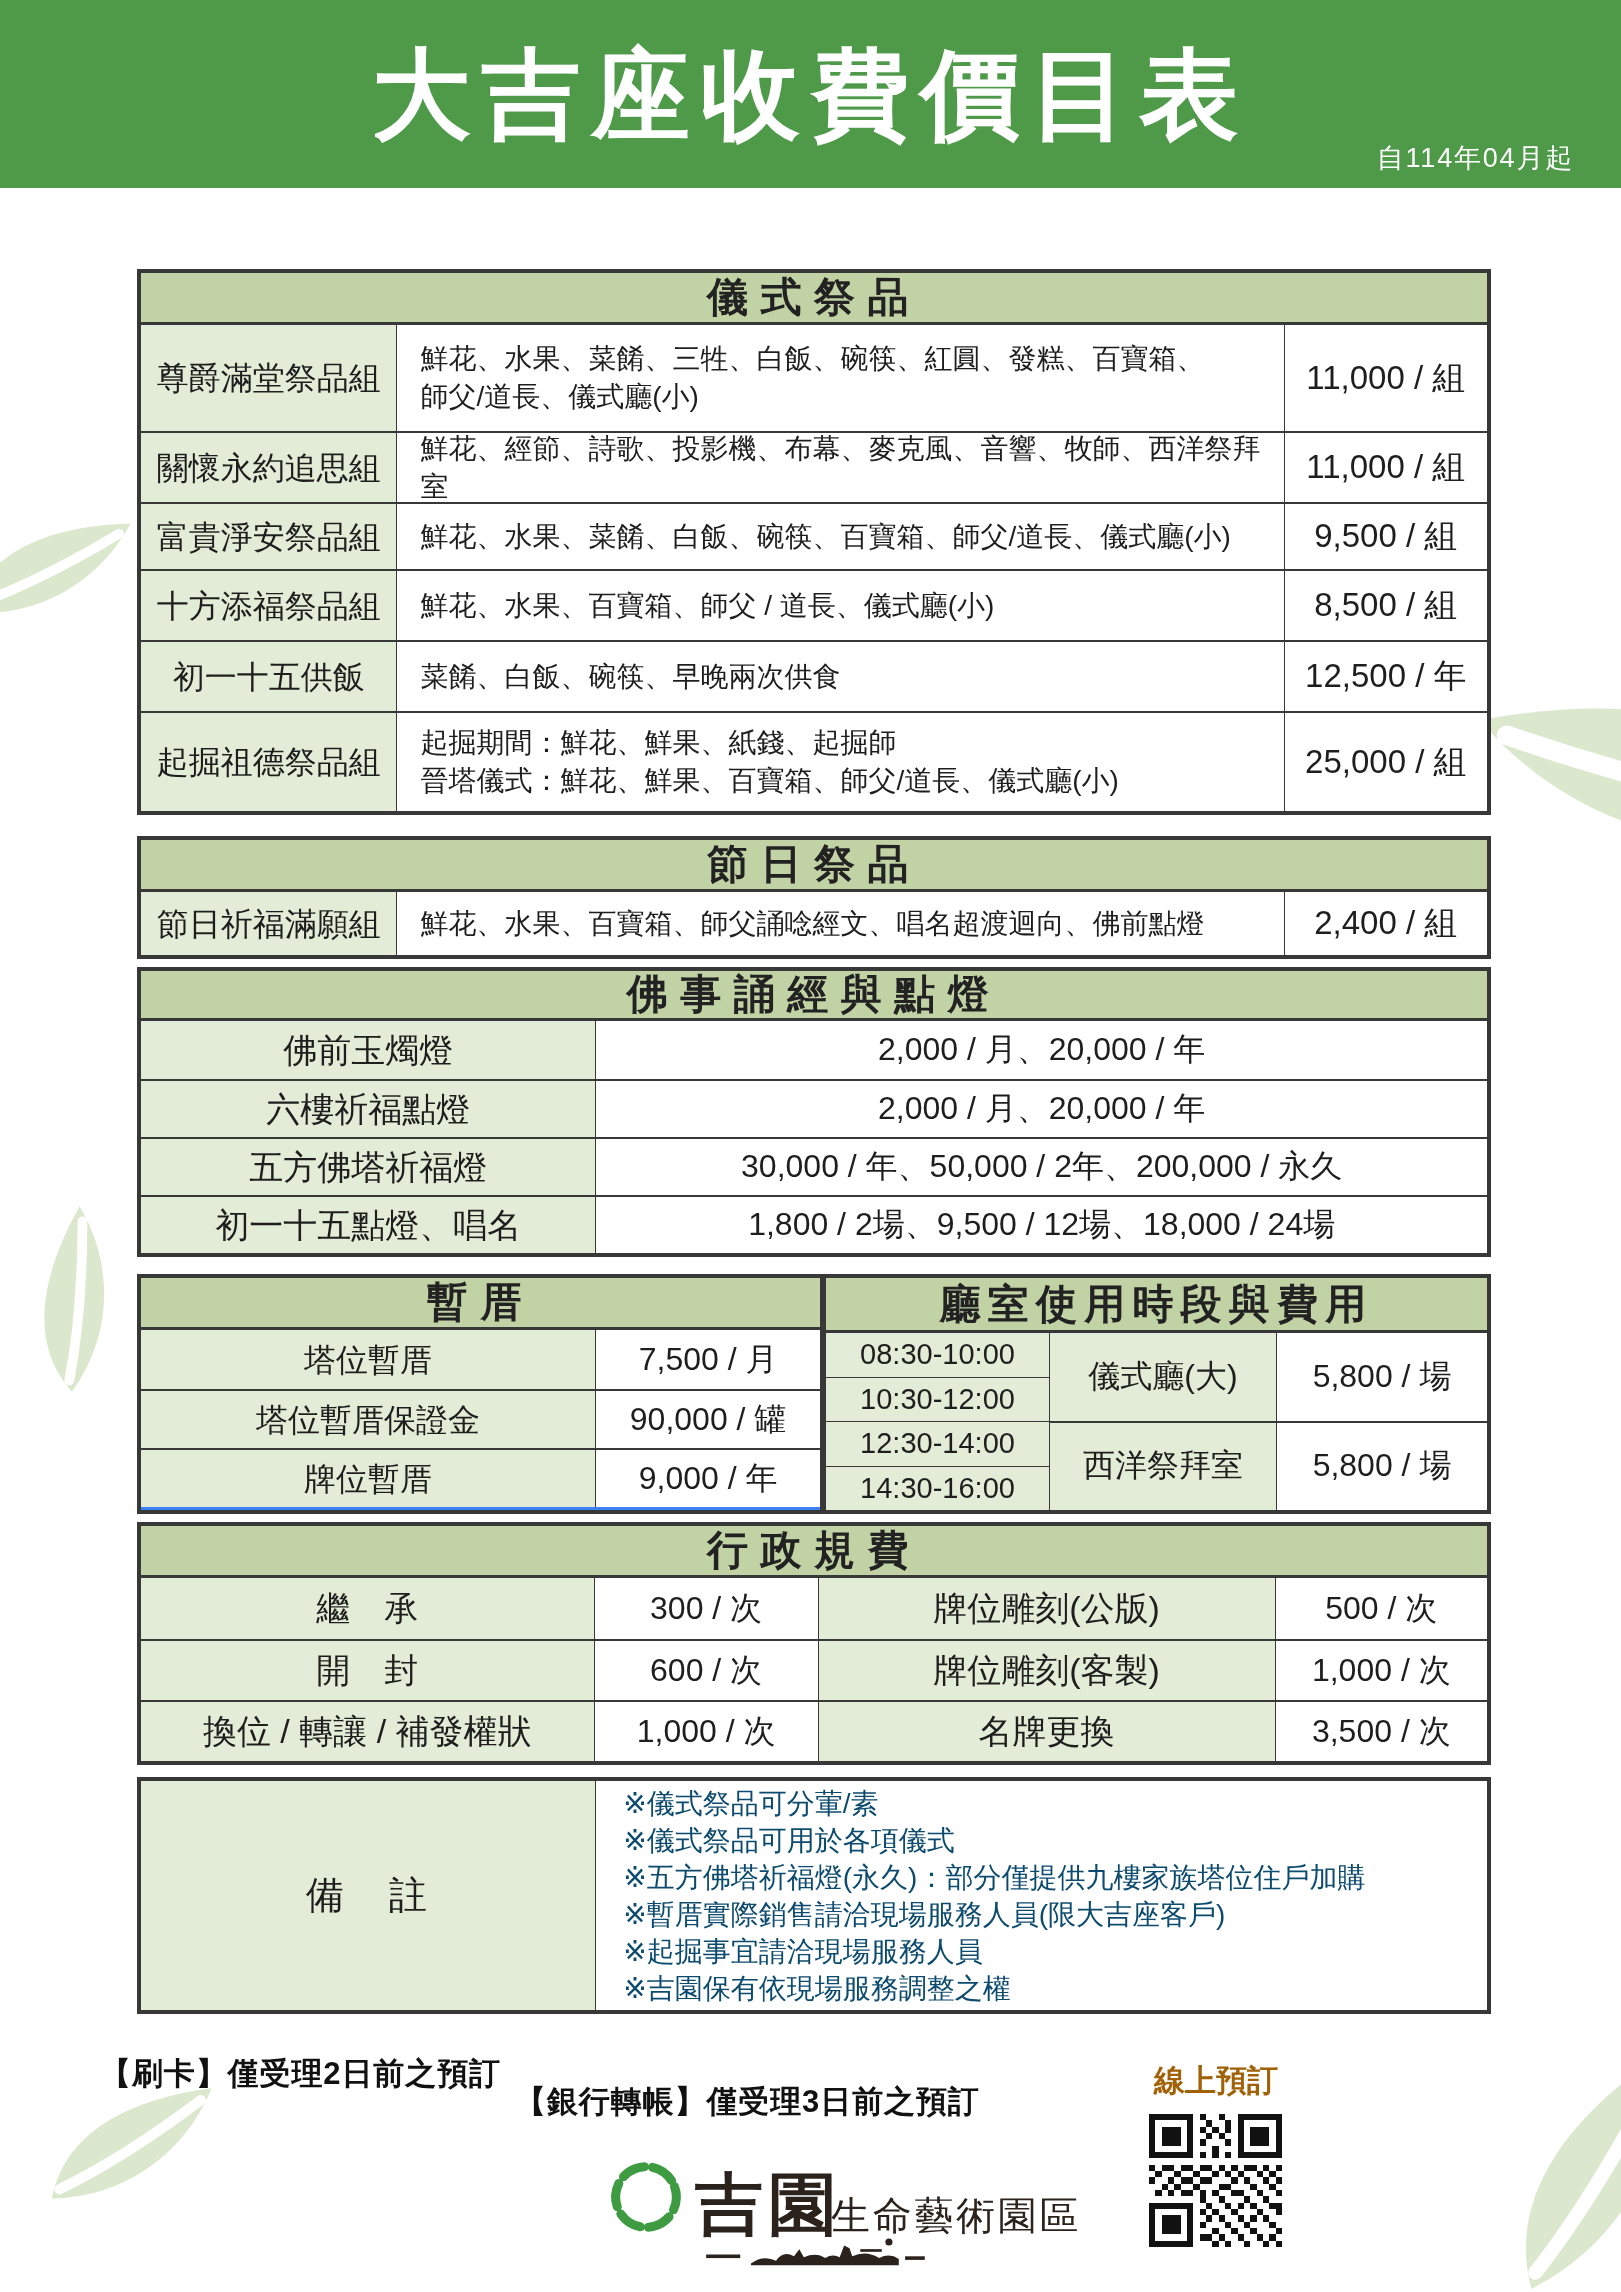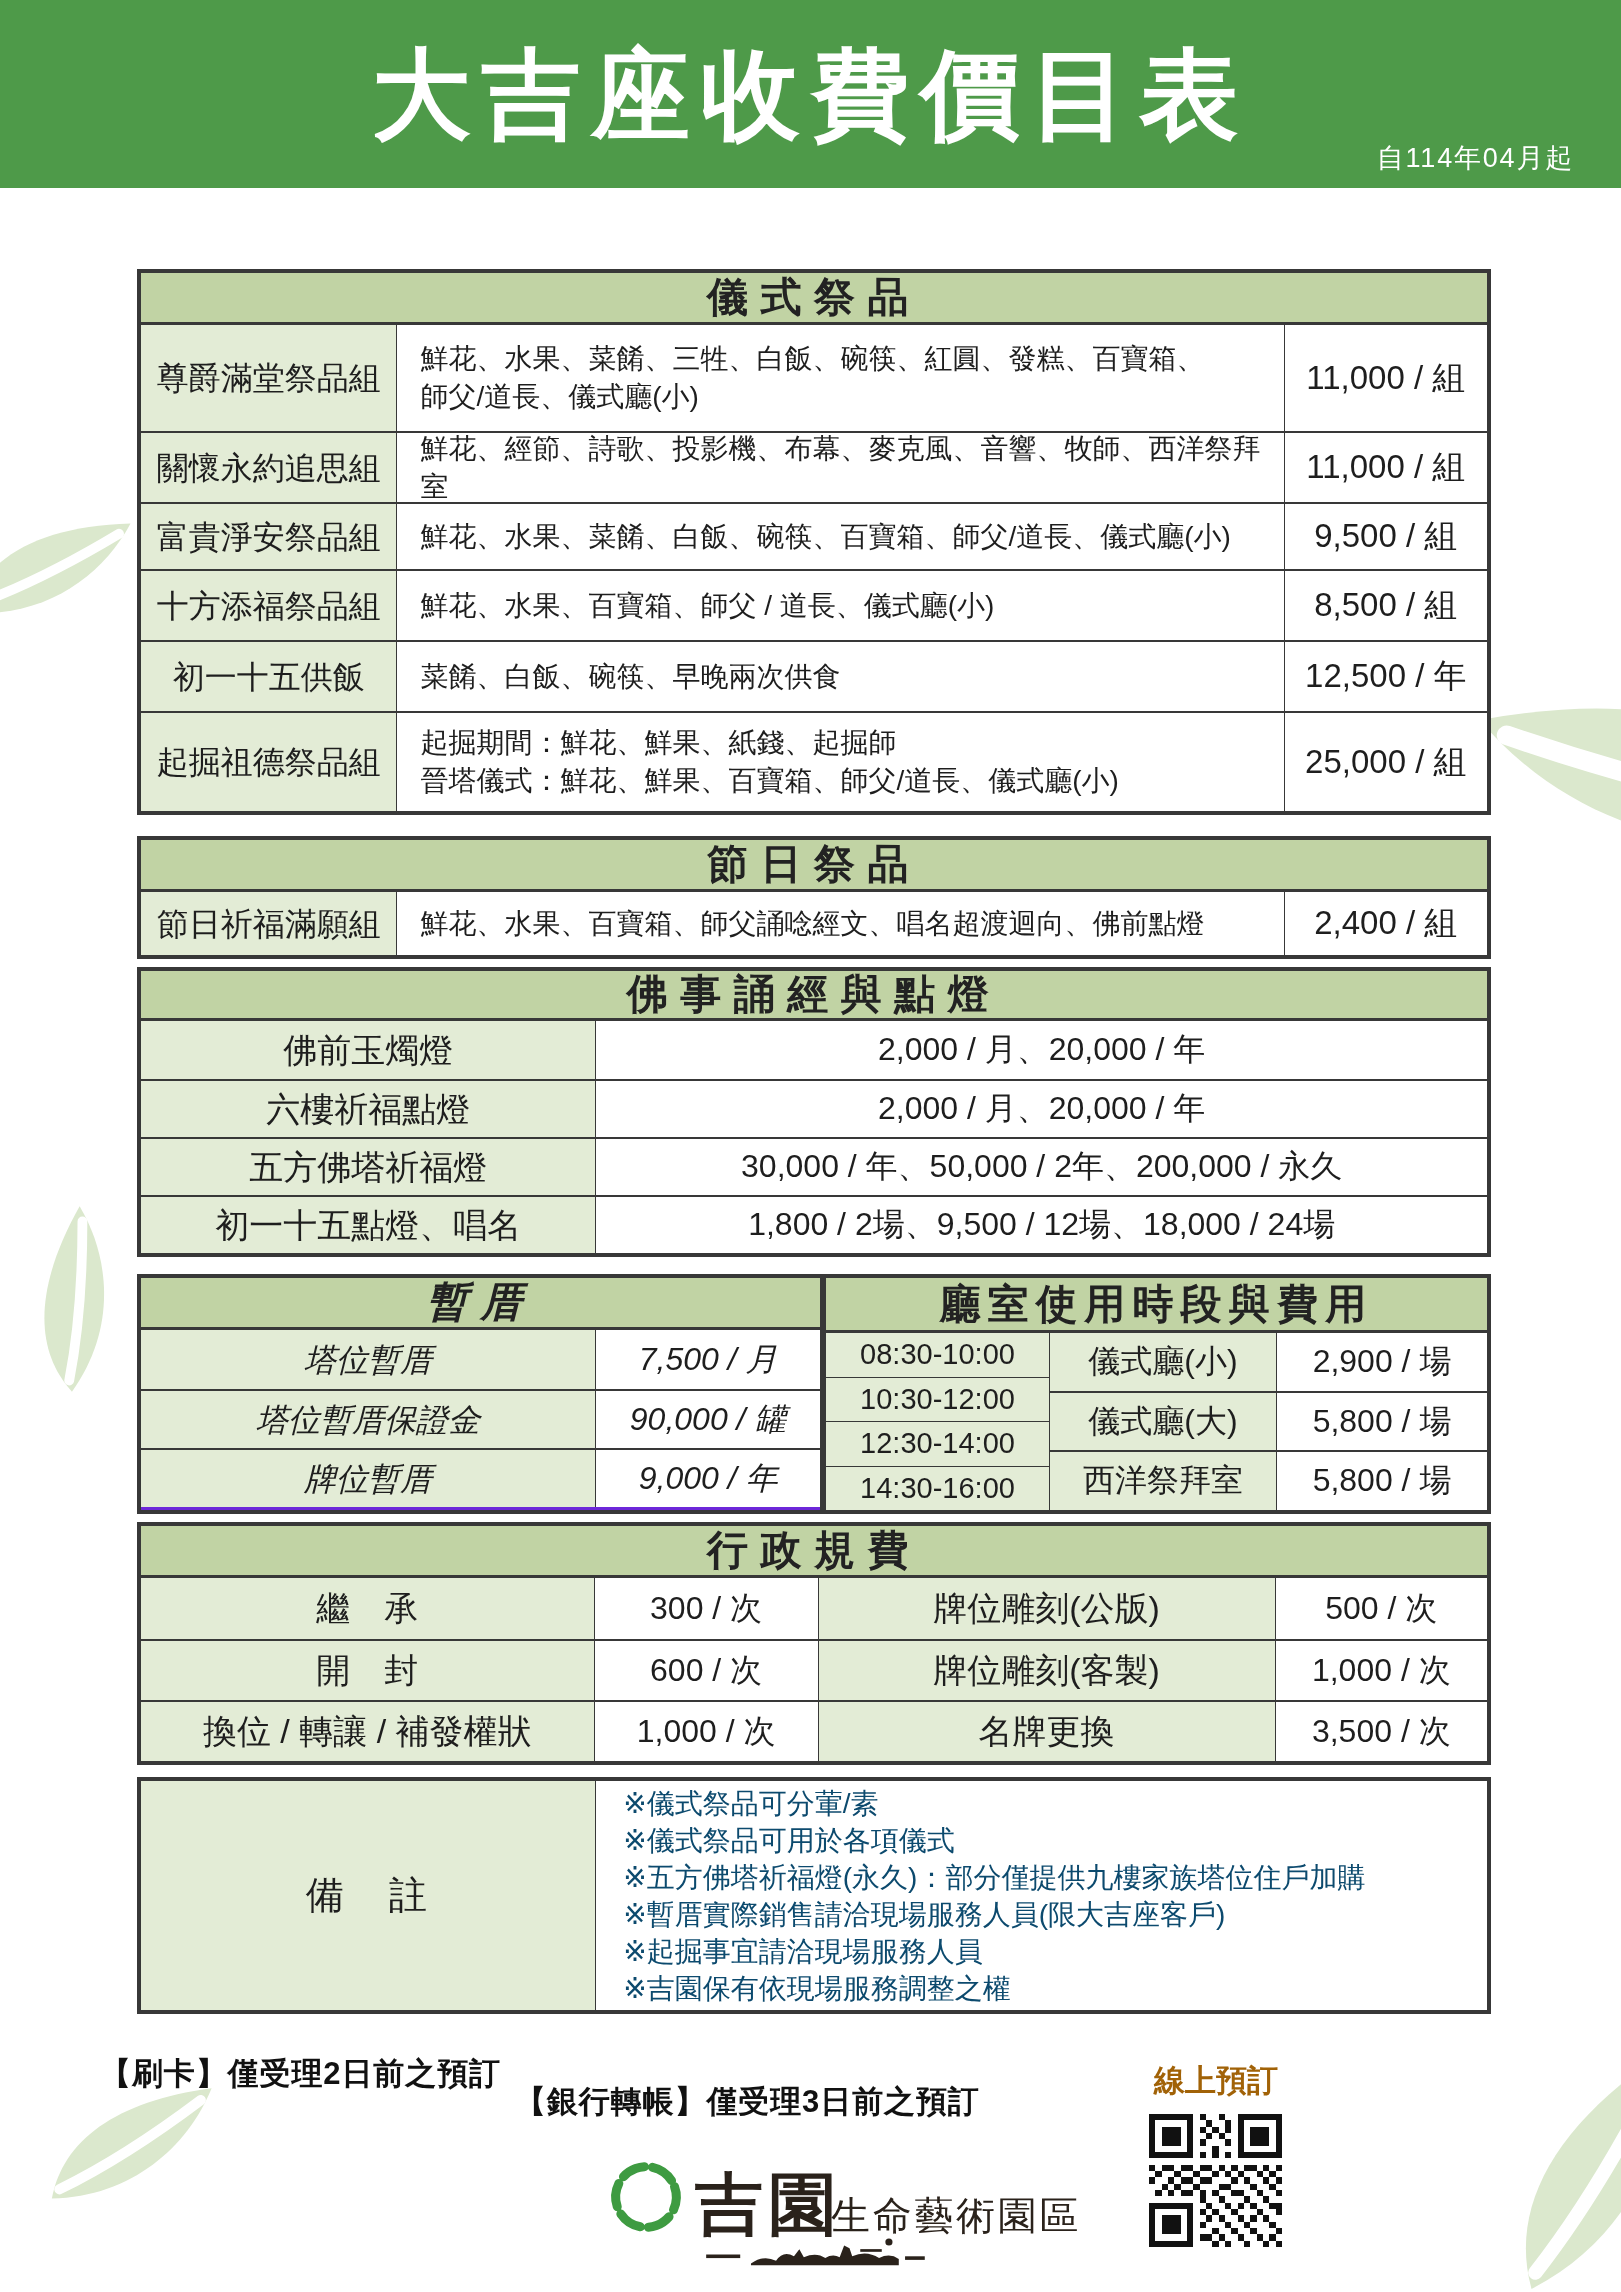--- a/index.html
+++ b/index.html
@@ -33,21 +33,21 @@
 
   .t1{top:269px;grid-template-columns:285fr 990fr 227fr;
       grid-template-rows:52px 106px 71px 67px 71px 71px 100px;}
   .t2{top:836px;grid-template-columns:285fr 990fr 227fr;grid-template-rows:52px 63px;}
   .t3{top:967px;grid-template-columns:507fr 995fr;grid-template-rows:50px 58px 58px 58px 58px;}
   .t3 .lab{font-size:34px;}
 
   
   .t4wrap{position:absolute;left:137px;top:1274px;width:1354px;display:flex;z-index:2;}
   .t4l{width:685px;border:4.5px solid #383838;border-right:2.7px solid #383838;box-sizing:border-box;
-       background:#6d28d9;display:grid;grid-template-columns:505fr 250fr;grid-template-rows:52px 59px 59px 59px;font-style:italic;}
+       background:#3b82f6;display:grid;grid-template-columns:505fr 250fr;grid-template-rows:52px 59px 59px 59px;}
   .t4r{width:669px;border:4.5px solid #383838;box-sizing:border-box;background:#fff;
        display:flex;flex-direction:column;}
   .t4r .hdr{height:52px;flex:none;letter-spacing:7.2px;}
   .t4r-body{display:flex;height:177px;}
   .timecol{width:224px;border-right:1.8px solid #383838;display:flex;flex-direction:column;box-sizing:border-box;}
   .timecell{flex:1;background:#e3ecd6;display:flex;align-items:center;justify-content:center;font-size:29px;}
   .timecell + .timecell{border-top:1.8px solid #383838;}
   .roomrows{flex:1;display:flex;flex-direction:column;}
   .roomrow{flex:1;display:flex;}
   .roomrow + .roomrow{border-top:2.7px solid #383838;}
@@ -188,24 +188,20 @@
       <div class="hdr">廳室使用時段與費用</div>
       <div class="t4r-body">
         <div class="timecol">
           <div class="timecell">08:30-10:00</div>
           <div class="timecell">10:30-12:00</div>
           <div class="timecell">12:30-14:00</div>
           <div class="timecell">14:30-16:00</div>
         </div>
         <div class="roomrows">
           <div class="roomrow">
-            <div class="roomcell">儀式廳(小)</div>
-            <div class="roompr">2,900 / 場</div>
-          </div>
-          <div class="roomrow">
             <div class="roomcell">儀式廳(大)</div>
             <div class="roompr">5,800 / 場</div>
           </div>
           <div class="roomrow">
             <div class="roomcell">西洋祭拜室</div>
             <div class="roompr">5,800 / 場</div>
           </div>
         </div>
       </div>
     </div>

